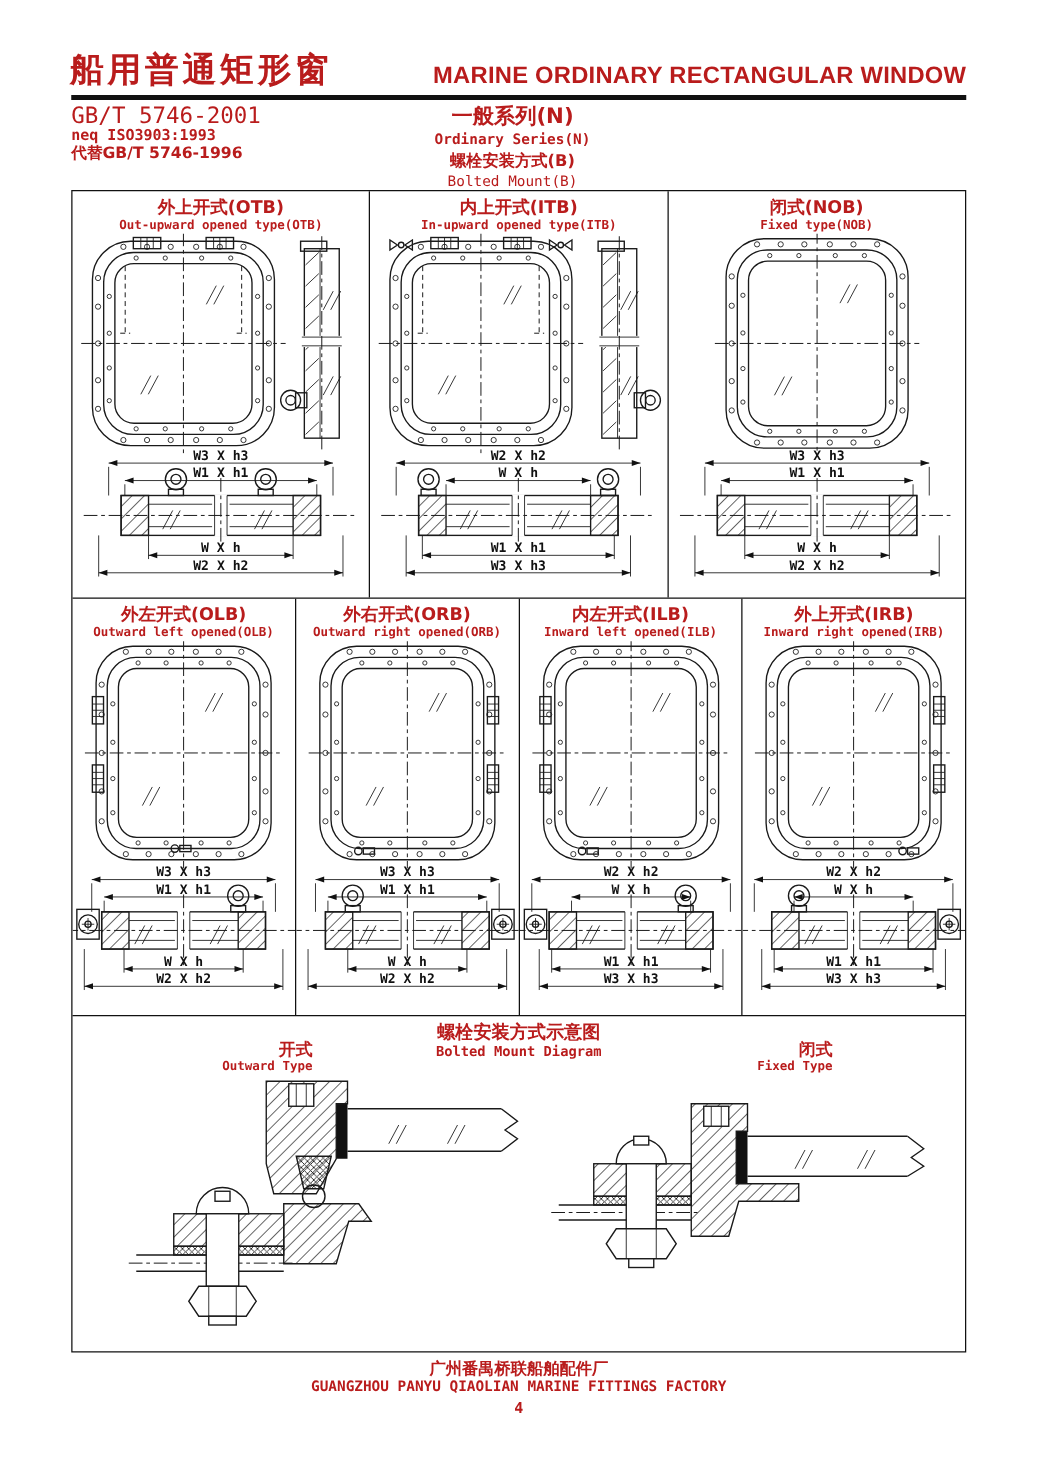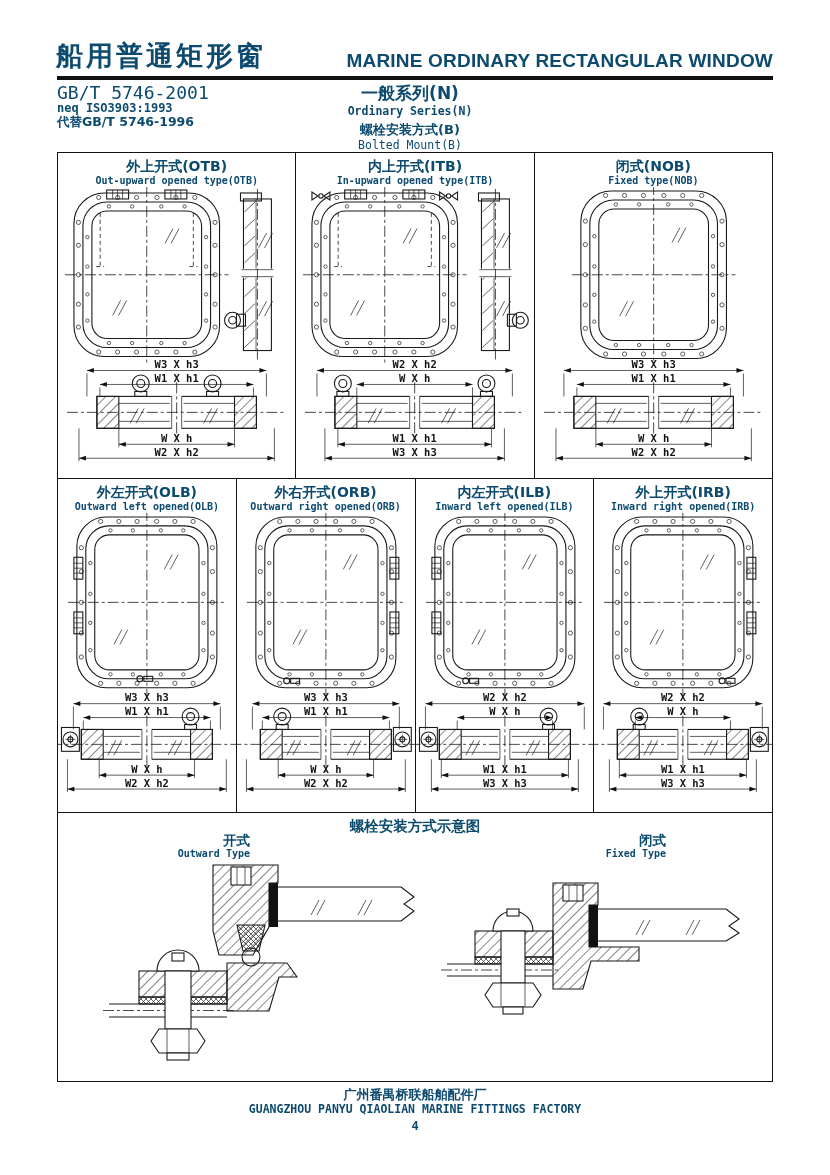--- a/index.html
+++ b/index.html
@@ -1,16 +1,16 @@
 <!DOCTYPE html>
 <html><head>
 <meta charset="utf-8">
 <style>
   html,body{margin:0;padding:0;background:#fff;}
-  .page{position:relative;width:830px;height:1175px;background:#fff;color:#0c4a6e;
+  .page{position:relative;width:830px;height:1175px;background:#fff;color:#b91c1c;
         font-family:"DejaVu Sans",sans-serif;overflow:hidden;}
   .abs{position:absolute;}
   
   .h-cn{left:56px;top:38px;font-size:27px;font-weight:700;letter-spacing:3px;}
   .h-en{right:57px;top:50px;font-family:"Liberation Sans",sans-serif;font-weight:700;font-size:19px;letter-spacing:.2px;}
   .rule{left:57px;top:76px;width:716px;height:3.5px;background:#111;}
   .std1{left:57px;top:82px;font-family:"DejaVu Sans Mono",monospace;font-weight:400;font-size:18px;}
   .std2{left:57px;top:101px;font-family:"DejaVu Sans Mono",monospace;font-weight:700;font-size:12px;}
   .std3{left:57px;top:114px;font-size:12.5px;font-weight:600;}
   .series{left:260px;top:83px;width:300px;text-align:center;}
@@ -913,20 +913,21 @@
               <polygon points="15.5,278 22.5,275.6 22.5,280.4" class="arr"></polygon>
               <polygon points="163.5,278 156.5,275.6 156.5,280.4" class="arr"></polygon>
               <text x="89.5" y="275.5" class="dim">W3 X h3</text>
             </svg>
           </div>
       </div>
     </div>
     <div class="bsec">
       <div class="mt">
         <div class="mt-cn">螺栓安装方式示意图</div>
+        <div class="mt-en">Bolted Mount Diagram</div>
       </div>
       <div class="lblgrp lbl-open">
         <div class="lg-cn">开式</div>
         <div class="lg-en">Outward Type</div>
       </div>
       <div class="lblgrp lbl-fixed">
         <div class="lg-cn">闭式</div>
         <div class="lg-en">Fixed Type</div>
       </div>
       <div class="mountsvg"><svg viewBox="0 0 716 222" width="716" height="222">

